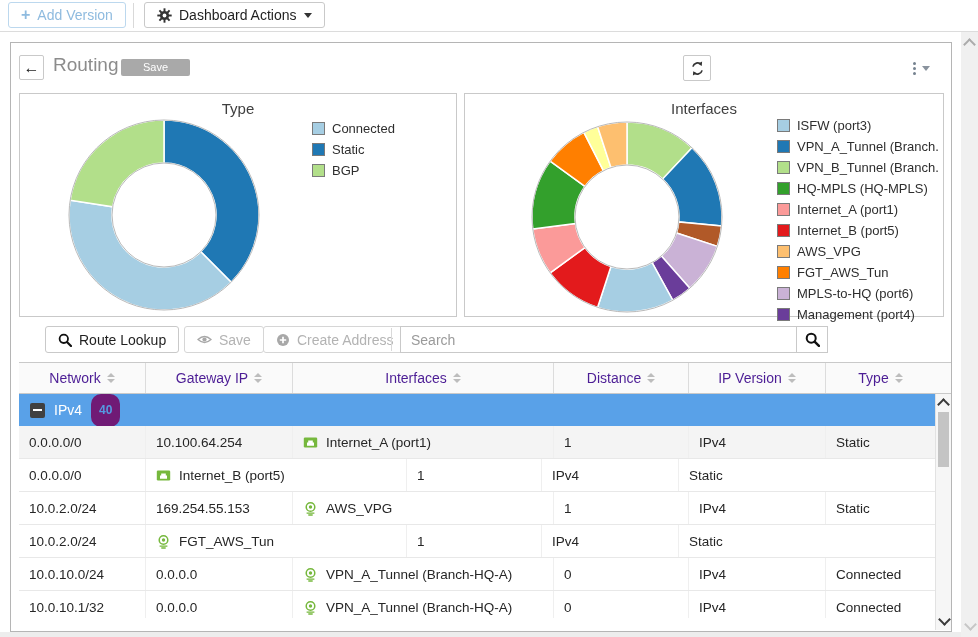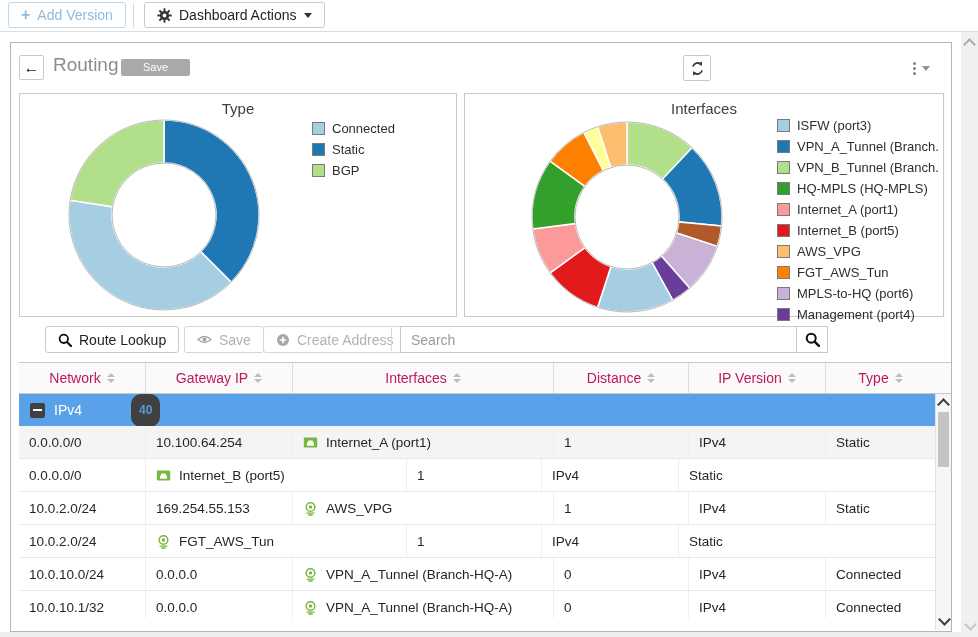--- a/index.html
+++ b/index.html
@@ -62,32 +62,32 @@
   .btn.disabled{color:#b3b3b3;border-color:#d6d6d6;}
   .w-toolbar .vdiv2{position:absolute;left:380px;top:285px;width:1px;height:23px;background:#d9d9d9;}
   .search-input{position:absolute;left:389px;top:283px;width:396px;height:27px;border:1px solid #c9c9c9;border-right:none;box-sizing:border-box;
                 padding:0 10px;font-size:14px;font-family:inherit;color:#333;outline:none;}
   .search-input::placeholder{color:#9a9a9a;}
   .search-btn{position:absolute;left:785px;top:283px;width:32px;height:27px;border:1px solid #c9c9c9;background:#fff;
               display:flex;align-items:center;justify-content:center;cursor:pointer;padding:0;box-sizing:border-box;}
   
   .thead{position:absolute;left:8px;top:319px;width:932px;height:32px;background:#fafafa;border-top:1px solid #c9c9c9;border-bottom:1px solid #c9c9c9;
          display:flex;box-sizing:border-box;}
-  .th{display:flex;align-items:center;justify-content:center;gap:6px;font-size:14px;color:#be185d;border-right:1px solid #dcdcdc;box-sizing:border-box;height:100%;cursor:pointer;}
+  .th{display:flex;align-items:center;justify-content:center;gap:6px;font-size:14px;color:#4c1d95;border-right:1px solid #dcdcdc;box-sizing:border-box;height:100%;cursor:pointer;}
   .th:last-child{border-right:none;}
   .sort{display:inline-flex;flex-direction:column;gap:2px;}
   .sort b{width:0;height:0;border-left:4px solid transparent;border-right:4px solid transparent;display:block;}
   .sort b.u{border-bottom:4px solid #bdbdbd;}
   .sort b.d{border-top:4px solid #bdbdbd;}
   .group-row{position:absolute;left:8px;top:351px;width:916px;height:32px;background:var(--group-row-blue,#59a1e8);display:flex;align-items:center;gap:9px;
              padding-left:11px;box-sizing:border-box;cursor:pointer;}
   .minus-box{width:15px;height:15px;background:#404040;border-radius:2px;position:relative;flex:0 0 15px;}
   .minus-box::before{content:"";position:absolute;left:3px;top:6.5px;width:9px;height:2px;background:#fff;}
   .group-label{color:#fff;font-size:14px;}
-  .group-badge{background:#404040;color:#5599e0;font-weight:bold;font-size:12px;height:17px;line-height:17px;border-radius:10px;padding:8px 8px;margin-left:40px;}
+  .group-badge{background:#701a75;color:#5599e0;font-weight:bold;font-size:12px;height:17px;line-height:17px;border-radius:10px;padding:8px 8px;}
   .tbody{position:absolute;left:8px;top:383px;width:916px;}
   .tr{display:flex;height:32px;border-bottom:1px solid #e8e8e8;background:#fff;cursor:pointer;}
   .tr:first-child{background:#f4f4f4;}
   .td{display:flex;align-items:center;gap:8px;padding-left:10px;box-sizing:border-box;border-right:1px solid #efefef;overflow:hidden;white-space:nowrap;}
   .td:last-child{border-right:none;}
   .partial-row{position:absolute;left:8px;top:575px;width:916px;height:11px;background:#fff;}
   
   .table-scrollbar{position:absolute;left:924px;top:351px;width:16px;height:236px;background:#f6f6f6;border-left:1px solid #e2e2e2;box-sizing:border-box;}
   .table-scrollbar .chev{border-color:#3a3a3a;}
   .table-scrollbar .chev.up{margin-top:6px;}

